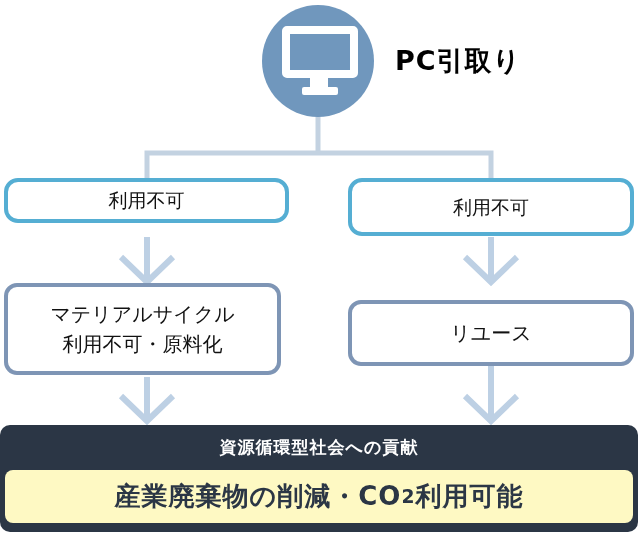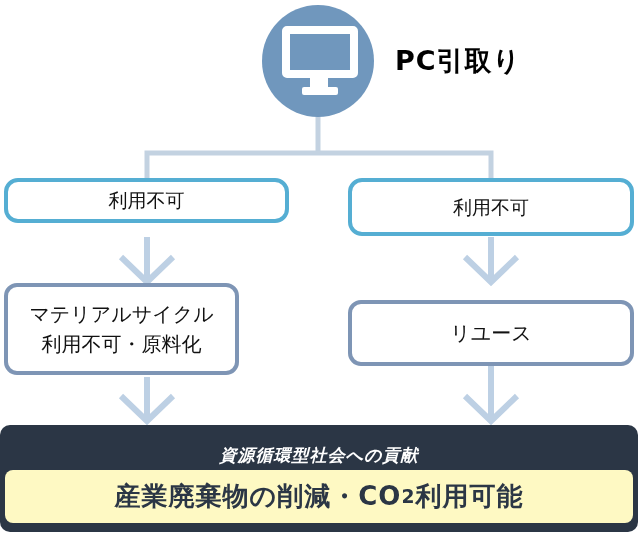--- a/index.html
+++ b/index.html
@@ -78,44 +78,43 @@
     line-height: 1.2;
   }
   .box-outcome {
     border: 4px solid #7e95b5;
     border-radius: 13px;
     font-size: 20px;
     line-height: 30px;
   }
   .box-condition-left  { left: 4px;  top: 178px; width: 285px; height: 45px; }
   .box-condition-right { left: 348px; top: 178px; width: 286px; height: 58px; }
-  .box-outcome-left    { left: 4px;  top: 283px; width: 235px; height: 92px; }
+  .box-outcome-left    { left: 4px;  top: 283px; width: 277px; height: 92px; }
   .box-outcome-right   { left: 348px; top: 300px; width: 286px; height: 66px; }
   .line2 { display: block; }
   
   .banner {
     position: absolute;
     left: 0px; top: 425px;
     width: 638px; height: 107px;
     box-sizing: border-box;
     background: #2b3645;
     border-radius: 10px;
   }
   .banner-heading {
     position: absolute;
-    left: 0; top: 8px;
+    left: 0; top: 0;
     width: 100%; height: 45px;
     display: flex;
     align-items: center;
     justify-content: center;
     color: #ffffff;
     font-size: 17px;
     font-weight: 700;
     letter-spacing: 1px;
-    font-style: italic;
   }
   .banner-result {
     position: absolute;
     left: 5px; right: 5px;
     top: 45px; bottom: 9px;
     background: #fef9c3;
     border-radius: 8px;
     display: flex;
     align-items: center;
     justify-content: center;

